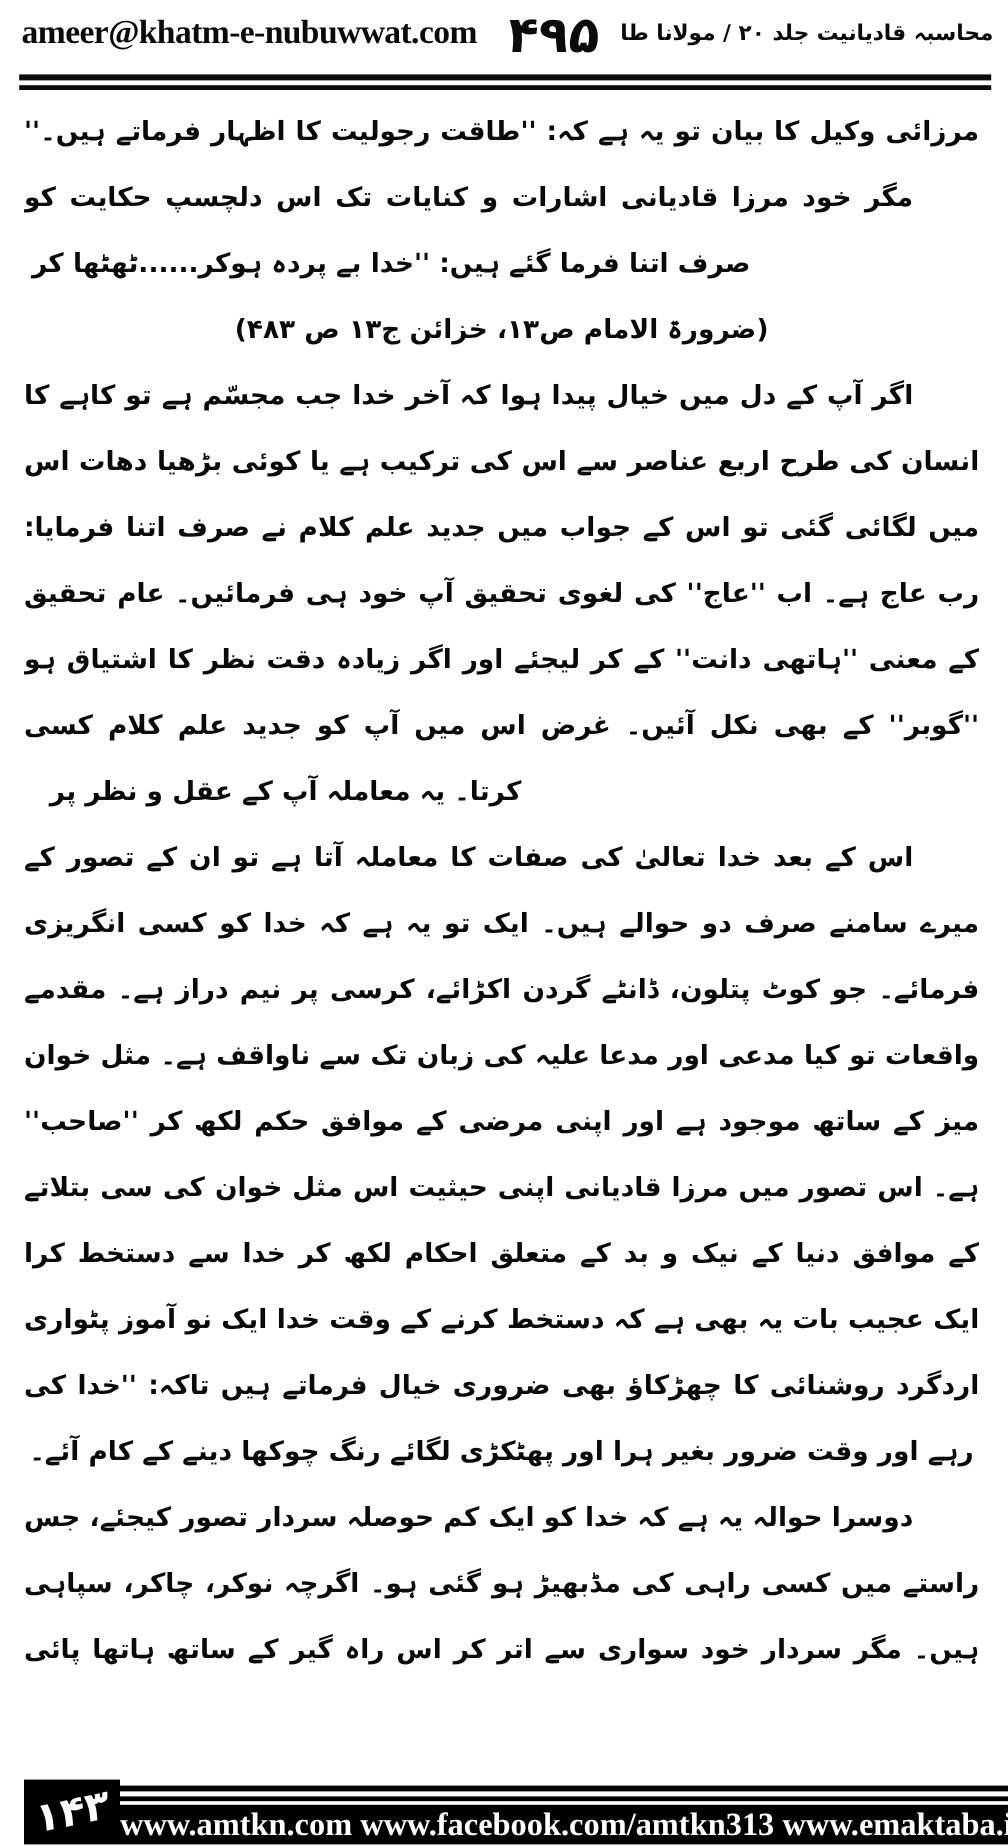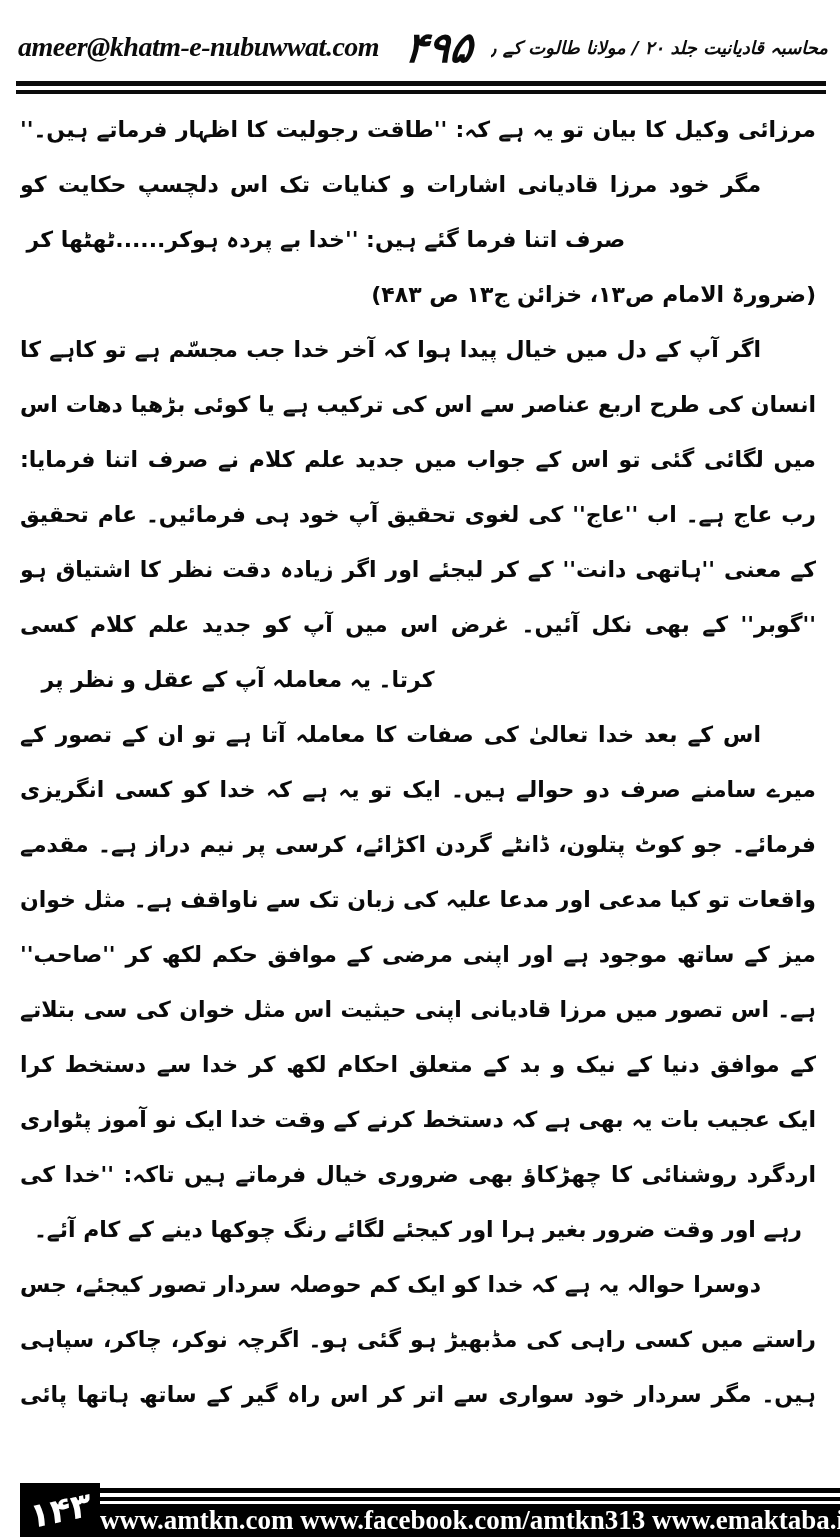--- a/index.html
+++ b/index.html
@@ -6,23 +6,22 @@
   .page{
     position:relative;
     width:840px;height:1540px;
     background:#ffffff;
     overflow:hidden;
     font-family:"DejaVu Sans",sans-serif;
   }
   
   .header{
     display:flex;align-items:center;
-    padding:19px 12px 0 18px;
+    padding:0 12px 0 18px;
     height:56px;
-    font-style:italic;
   }
   .email{
     font-family:"Liberation Serif",serif;
     font-weight:bold;font-size:28px;color:#0b0b0b;
     letter-spacing:-0.5px;
     white-space:nowrap;
     direction:ltr;
   }
   .page-num-top{
     font-family:"DejaVu Sans",sans-serif;
@@ -54,21 +53,21 @@
   }
   .line{
     height:55px;line-height:55px;
     overflow:hidden;
   }
   .line.j{text-align:justify;text-align-last:justify;-moz-text-align-last:justify;}
   .line.ind{padding-right:55px;}
   .line.c{text-align:center;}
   .line.cl{padding-left:0;padding-right:184px;}
   .line.cfl{padding-left:0;padding-right:360px;}
-  .line.l{text-align:right;}
+  .line.l{text-align:center;}
   
   .footer{
     position:absolute;left:20px;right:14px;bottom:3px;
     height:54px;display:flex;
   }
   .page-box{
     width:80px;height:54px;background:#000;
     color:#fff;display:flex;align-items:center;justify-content:center;
     font-weight:bold;font-size:34px;
     flex:0 0 auto;
@@ -115,21 +114,21 @@
       <div class="line c cfl">کرتا۔ یہ معاملہ آپ کے عقل و نظر پر موقوف چھوڑا گیا ہے۔</div>
       <div class="line j ind">اس کے بعد خدا تعالیٰ کی صفات کا معاملہ آتا ہے تو ان کے تصور کے لئے فی الحال</div>
       <div class="line j">میرے سامنے صرف دو حوالے ہیں۔ ایک تو یہ ہے کہ خدا کو کسی انگریزی عدالت کا حاکم تصور</div>
       <div class="line j">فرمائے۔ جو کوٹ پتلون، ڈانٹے گردن اکڑائے، کرسی پر نیم دراز ہے۔ مقدمے کے</div>
       <div class="line j">واقعات تو کیا مدعی اور مدعا علیہ کی زبان تک سے ناواقف ہے۔ مثل خوان کان پر قلم دھرے</div>
       <div class="line j">میز کے ساتھ موجود ہے اور اپنی مرضی کے موافق حکم لکھ کر ''صاحب'' سے صرف دستخط لے لیتا</div>
       <div class="line j">ہے۔ اس تصور میں مرزا قادیانی اپنی حیثیت اس مثل خوان کی سی بتلاتے ہیں اور اپنی مرضی</div>
       <div class="line j">کے موافق دنیا کے نیک و بد کے متعلق احکام لکھ کر خدا سے دستخط کرا لیتے ہیں۔ اس تصور میں</div>
       <div class="line j">ایک عجیب بات یہ بھی ہے کہ دستخط کرنے کے وقت خدا ایک نو آموز پٹواری کی طرح اپنے</div>
       <div class="line j">اردگرد روشنائی کا چھڑکاؤ بھی ضروری خیال فرماتے ہیں تاکہ: ''خدا کی بات پوری ہوکر'' سند</div>
-      <div class="line c">رہے اور وقت ضرور بغیر ہرا اور کیجئے لگائے رنگ چوکھا دینے کے کام آئے۔</div>
+      <div class="line c">رہے اور وقت ضرور بغیر ہرا اور پھٹکڑی لگائے رنگ چوکھا دینے کے کام آئے۔</div>
       <div class="line j ind">دوسرا حوالہ یہ ہے کہ خدا کو ایک کم حوصلہ سردار تصور کیجئے، جس کے ماتحت سے</div>
       <div class="line j">راستے میں کسی راہی کی مڈبھیڑ ہو گئی ہو۔ اگرچہ نوکر، چاکر، سپاہی اور شاگرد پیشہ سب موجود</div>
       <div class="line j">ہیں۔ مگر سردار خود سواری سے اتر کر اس راہ گیر کے ساتھ ہاتھا پائی کرنے لگ جاتا ہے اور اس</div>
     </div>
 
   <div class="footer">
     <div class="page-box">
       <span class="tilt">۱۴۳</span>
     </div>
     <div class="footer-right">

